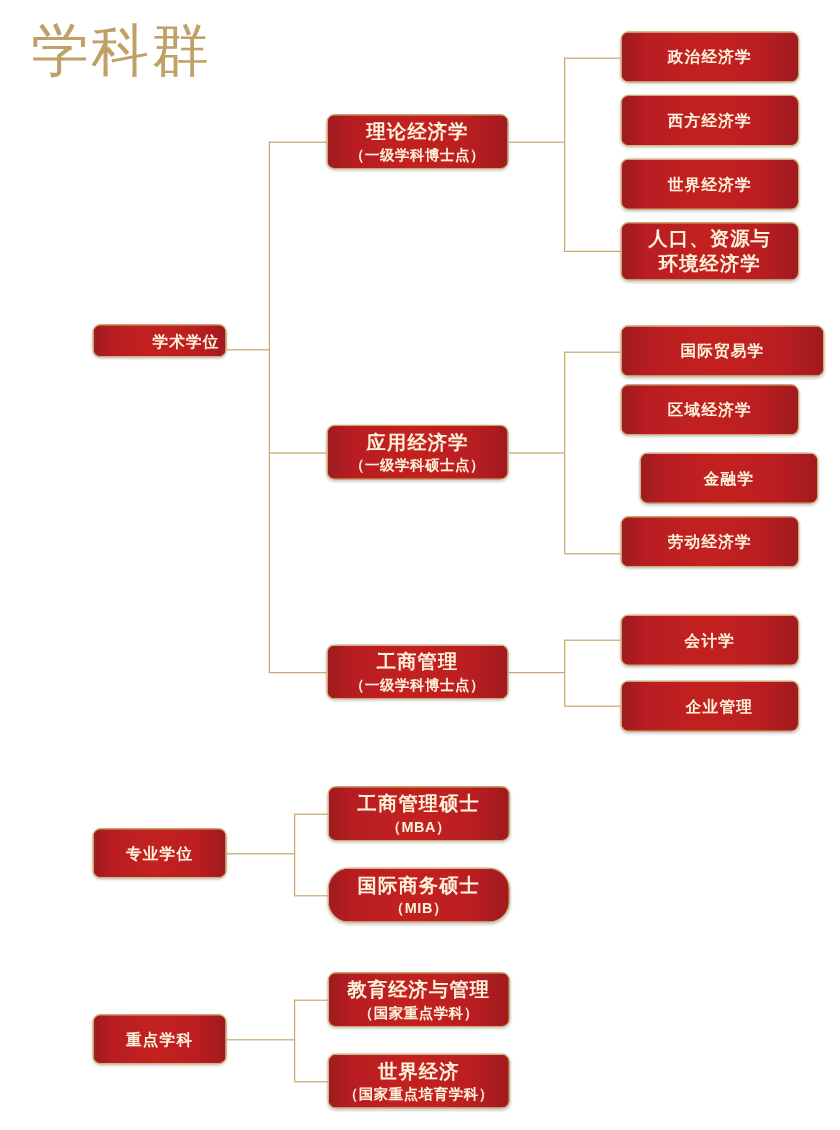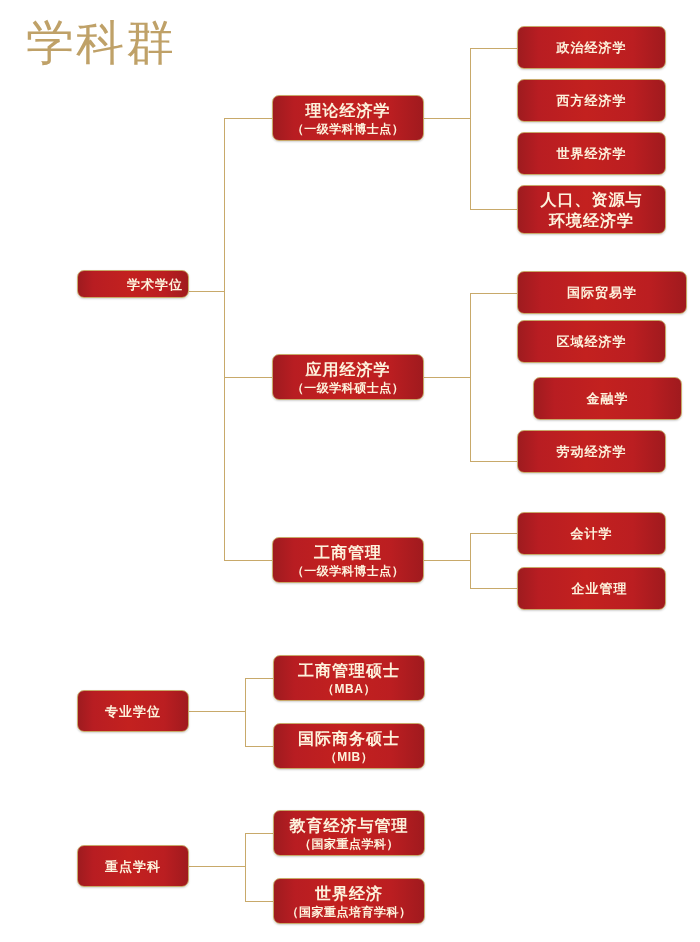--- a/index.html
+++ b/index.html
@@ -191,21 +191,21 @@
 
   <div class="node single" style="left:517px; top:567px; width:149px; height:43px;padding-left:16px;">
     <span class="ln main">企业管理</span>
   </div>
 
   <div class="node" style="left:273px; top:655px; width:152px; height:46px;">
     <span class="ln main">工商管理硕士</span>
     <span class="ln sub">（MBA）</span>
   </div>
 
-  <div class="node" style="left:273px; top:723px; width:152px; height:46px;">
+  <div class="node" style="left:273px; top:723px; width:152px; height:46px;border-radius:18px;">
     <span class="ln main">国际商务硕士</span>
     <span class="ln sub">（MIB）</span>
   </div>
 
   <div class="node" style="left:273px; top:810px; width:152px; height:46px;">
     <span class="ln main">教育经济与管理</span>
     <span class="ln sub">（国家重点学科）</span>
   </div>
 
   <div class="node" style="left:273px; top:878px; width:152px; height:46px;">

